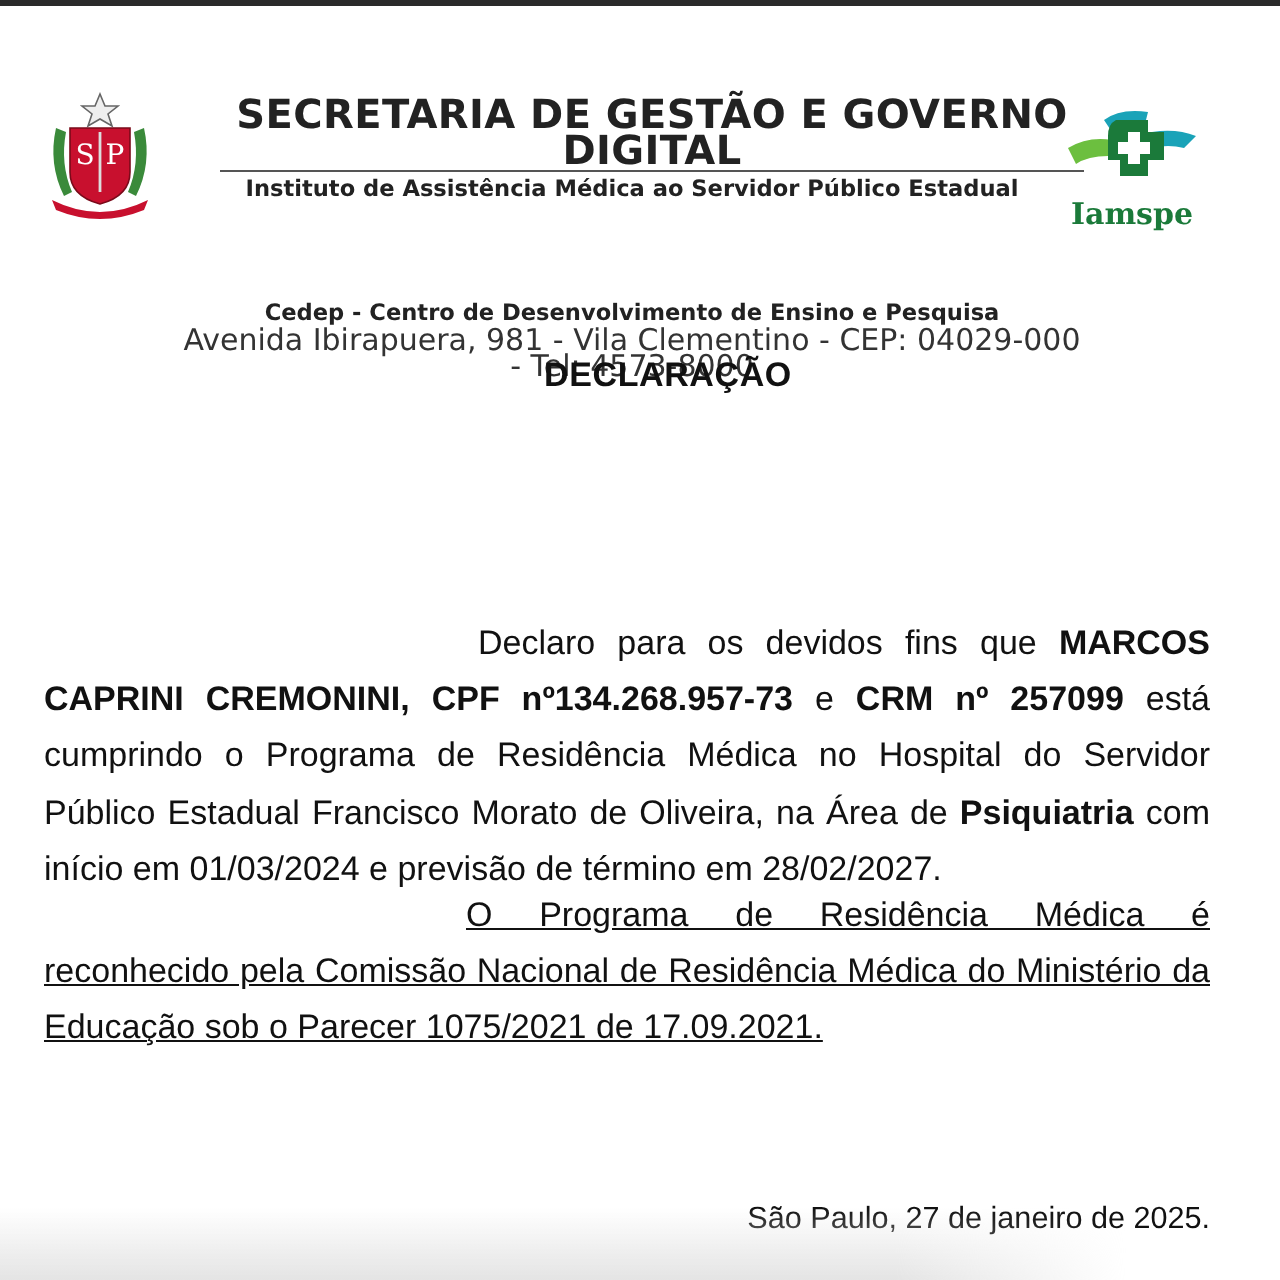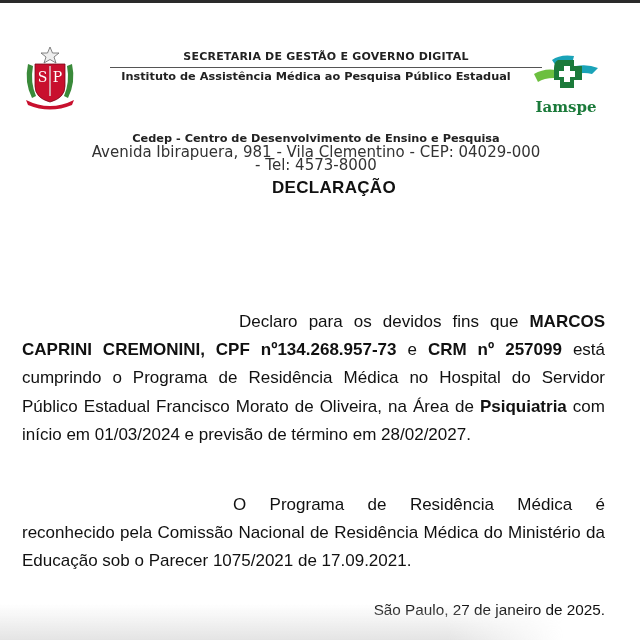--- a/index.html
+++ b/index.html
@@ -7,21 +7,21 @@
     width: 640px; height: 640px; overflow: hidden; position: relative;
     background: #ffffff;
     font-family: "Liberation Sans", sans-serif;
     color: #111;
   }
   .top-bar { position: absolute; left: 0; top: 0; width: 640px; height: 3px; background: #2a2a2a; }
   .header { position: absolute; left: 22px; top: 46px; width: 590px; height: 70px; }
   .crest { position: absolute; left: 0; top: 0; width: 56px; height: 66px; }
   .header-text { position: absolute; left: 68px; top: 2px; width: 452px; text-align: center; }
   .h1 {
-    font-family: "DejaVu Sans", sans-serif; font-weight: bold; font-size: 11px;
+    font-family: "DejaVu Sans", sans-serif; font-weight: bold; font-size: 20px;
     color: #222; letter-spacing: 0.2px; line-height: 18px;
     border-bottom: 1px solid #555; padding-bottom: 1px; margin-left: 20px;
   }
   .h2 {
     font-family: "DejaVu Sans", sans-serif; font-weight: bold; font-size: 11.3px;
     color: #222; line-height: 15px; margin-top: 1px;
   }
   .h3 {
     font-family: "DejaVu Sans", sans-serif; font-weight: bold; font-size: 11.3px;
     color: #222; line-height: 14px; margin-top: 48px;
@@ -37,21 +37,21 @@
   }
   .title {
     position: absolute; left: 0; top: 178px; width: 628px; text-align: center;
     font-weight: bold; font-size: 17px; letter-spacing: 0.3px; margin-left: 20px;
   }
   .para {
     position: absolute; left: 22px; width: 583px; font-size: 17px; line-height: 28.2px;
     text-align: justify; text-align-last: left;
   }
   .p1 { top: 308px; }
-  .p2 { top: 491px; text-align-last: left; }
+  .p2 { top: 444px; text-align-last: left; text-decoration: underline; }
   .indent { display: inline-block; width: 217px; }
   .indent2 { display: inline-block; width: 211px; }
   b { font-weight: bold; }
   .date {
     position: absolute; right: 35px; top: 596px; font-size: 15.3px; line-height: 28px;
   }
   .bottom-shade {
     position: absolute; left: 0; top: 604px; width: 640px; height: 36px;
     background: linear-gradient(to bottom, rgba(255,255,255,0) 0%, rgba(225,225,225,0.9) 100%);
     -webkit-mask-image: linear-gradient(to right, #000 70%, transparent 88%);
@@ -70,21 +70,21 @@
     <path d="M50,18 Q54,36 46,52 L42,50 Q48,36 45,20 Z" fill="#3a8a3a"></path>
     <path d="M13,18 H43 V40 Q43,52 28,56 Q13,52 13,40 Z" fill="#c8102e" stroke="#7a0a1a" stroke-width="0.8"></path>
     <text x="20.5" y="36" font-size="14" fill="#fff" font-family="DejaVu Serif, serif" text-anchor="middle">S</text>
     <text x="35.5" y="36" font-size="14" fill="#fff" font-family="DejaVu Serif, serif" text-anchor="middle">P</text>
     <rect x="27.3" y="20" width="1.4" height="30" fill="#ddd"></rect>
     <path d="M4,54 Q28,66 52,54 L50,59 Q28,68 6,59 Z" fill="#c8102e"></path>
   </svg>
 
   <div class="header-text">
     <div class="h1">SECRETARIA DE GESTÃO E GOVERNO DIGITAL</div>
-    <div class="h2">Instituto de Assistência Médica ao Pesquisa Público Estadual</div>
+    <div class="h2">Instituto de Assistência Médica ao Servidor Público Estadual</div>
     <div class="h3">Cedep - Centro de Desenvolvimento de Ensino e Pesquisa</div>
     <div class="h4">Avenida Ibirapuera, 981 - Vila Clementino - CEP: 04029-000 - Tel: 4573-8000</div>
   </div>
 
   <div class="iamspe">
     <svg width="72" height="40" viewBox="0 0 72 40">
       <path d="M22,8 Q30,2 44,4 L42,12 Q32,10 26,14 Z" fill="#1aa3b8"></path>
       <path d="M46,14 Q58,12 68,16 L62,22 Q54,20 46,22 Z" fill="#1aa3b8"></path>
       <path d="M4,22 Q14,16 26,18 L24,26 Q14,26 8,30 Z" fill="#6cbf3f"></path>
       <path d="M28,8 H44 V14 H52 V28 H44 V36 H30 V28 H24 V16 Q24,10 28,8 Z" fill="#1b7a3a"></path>

